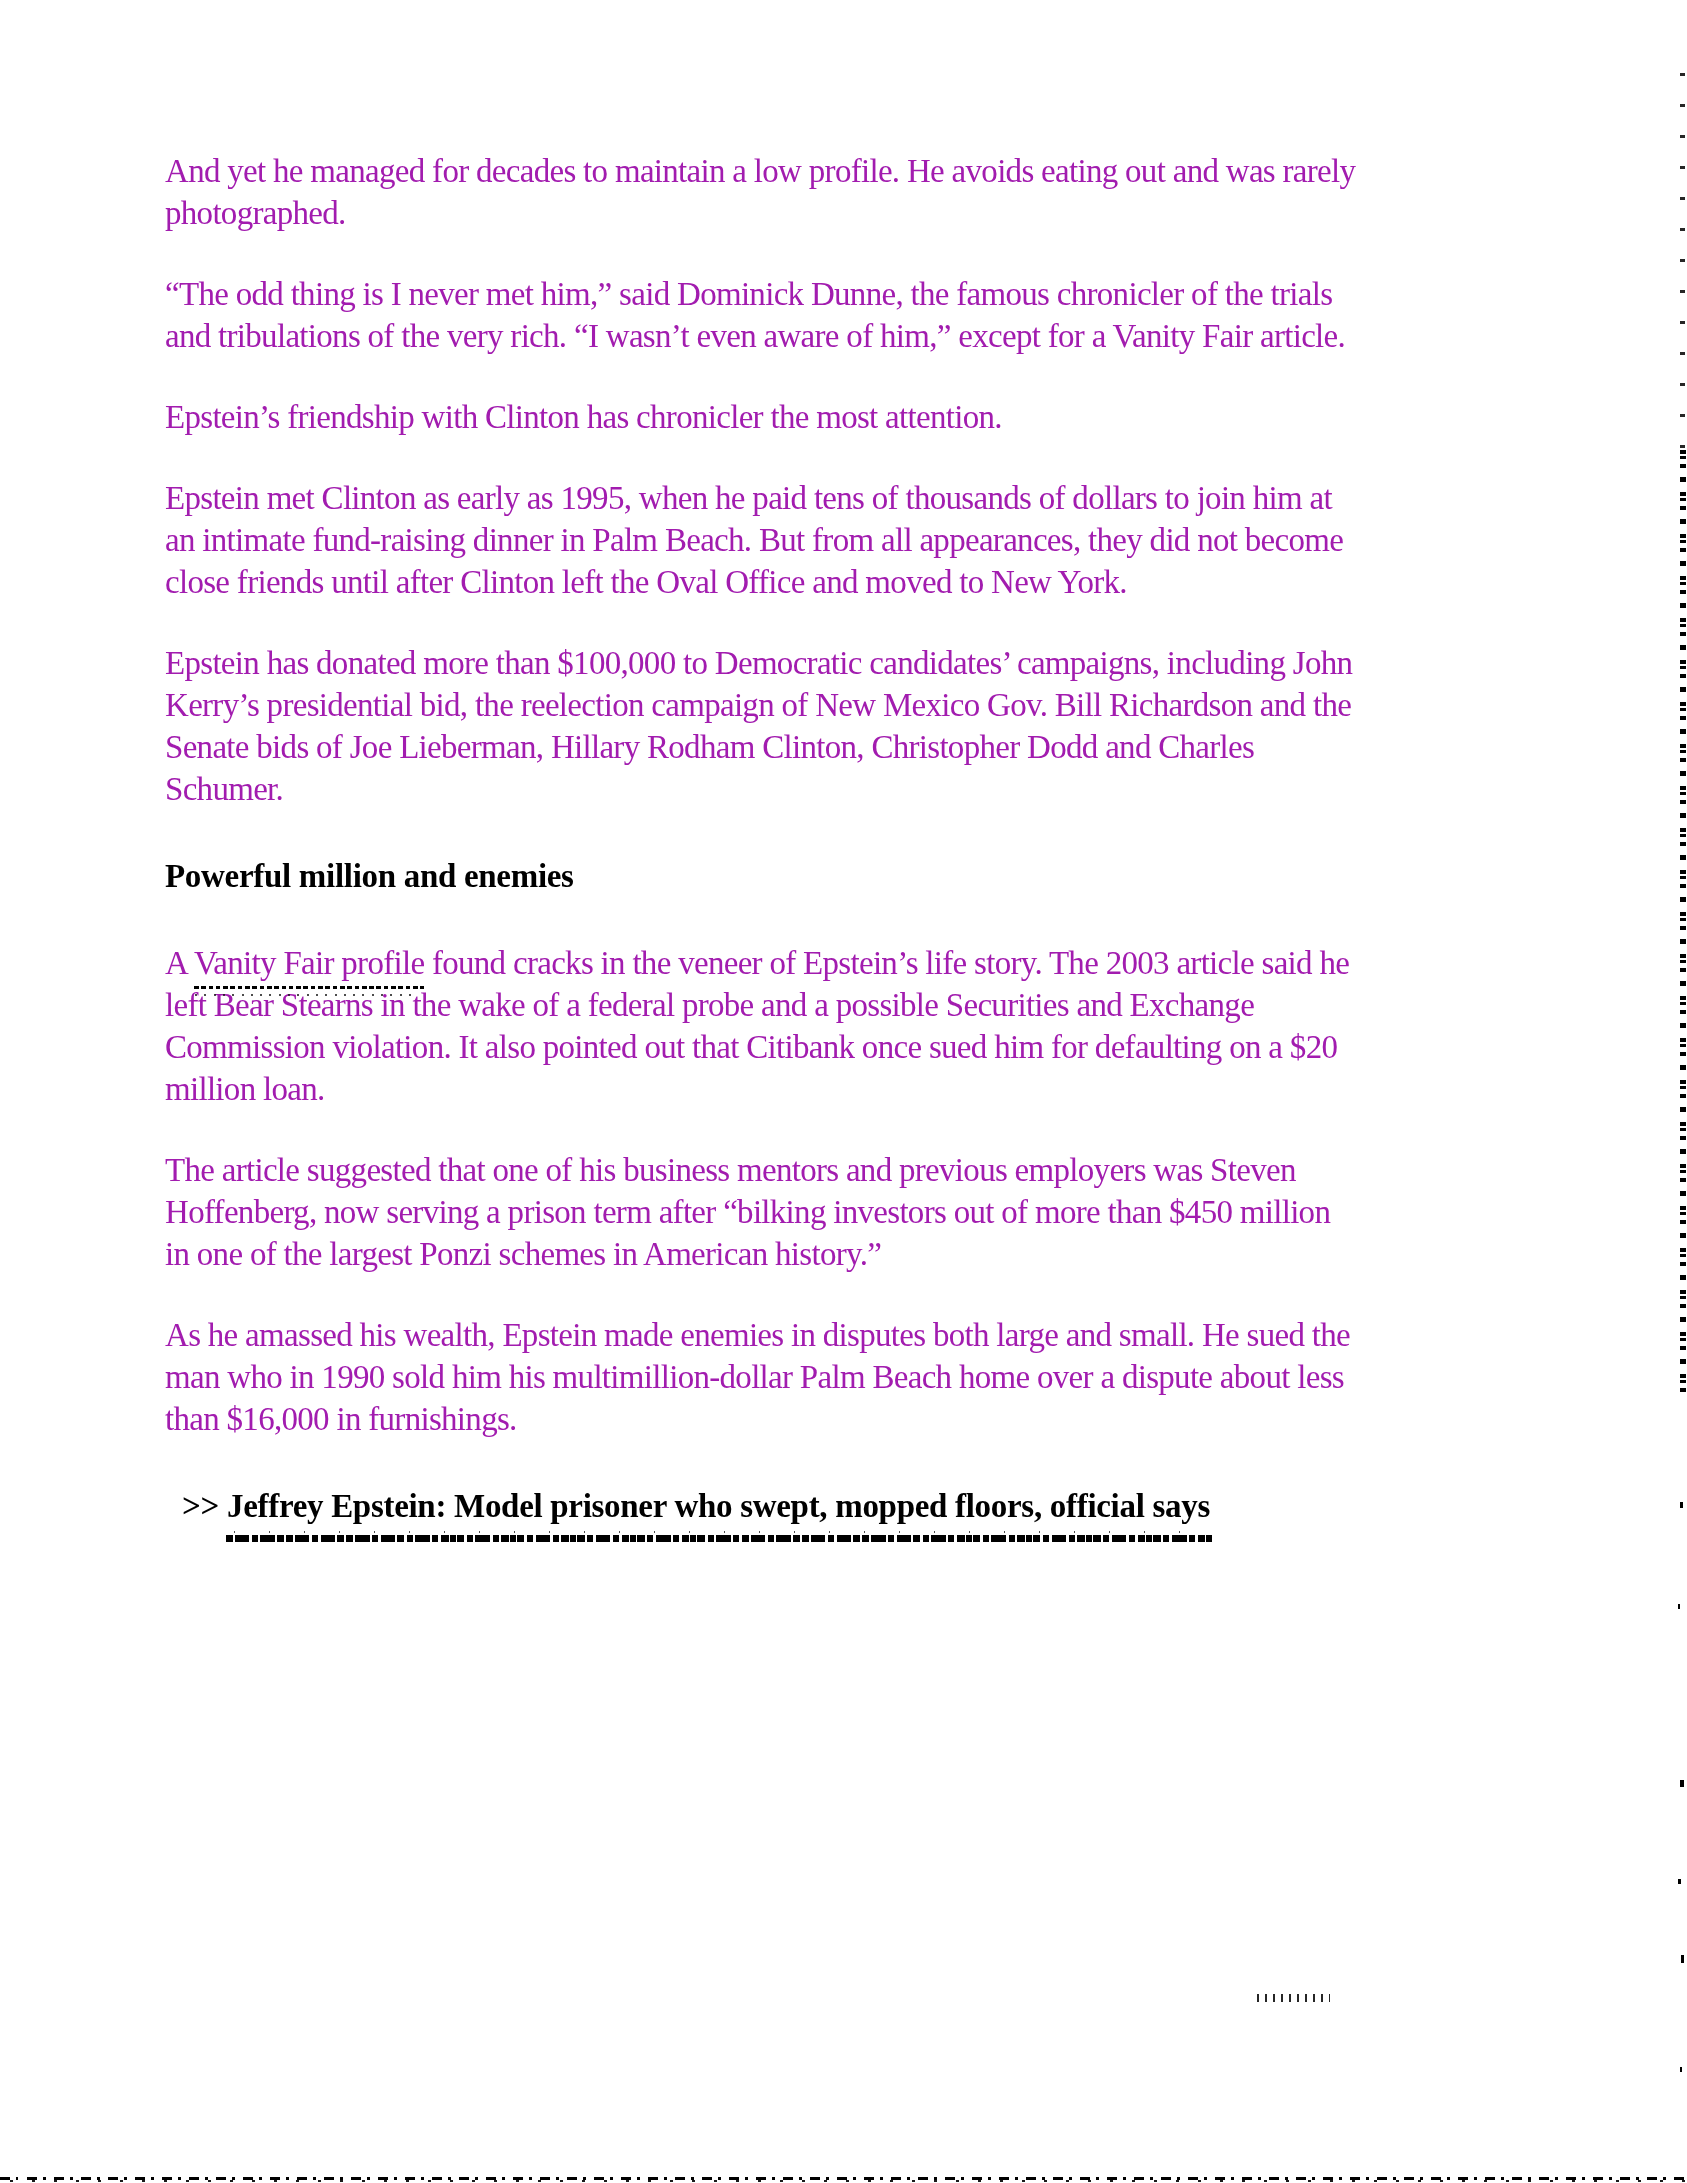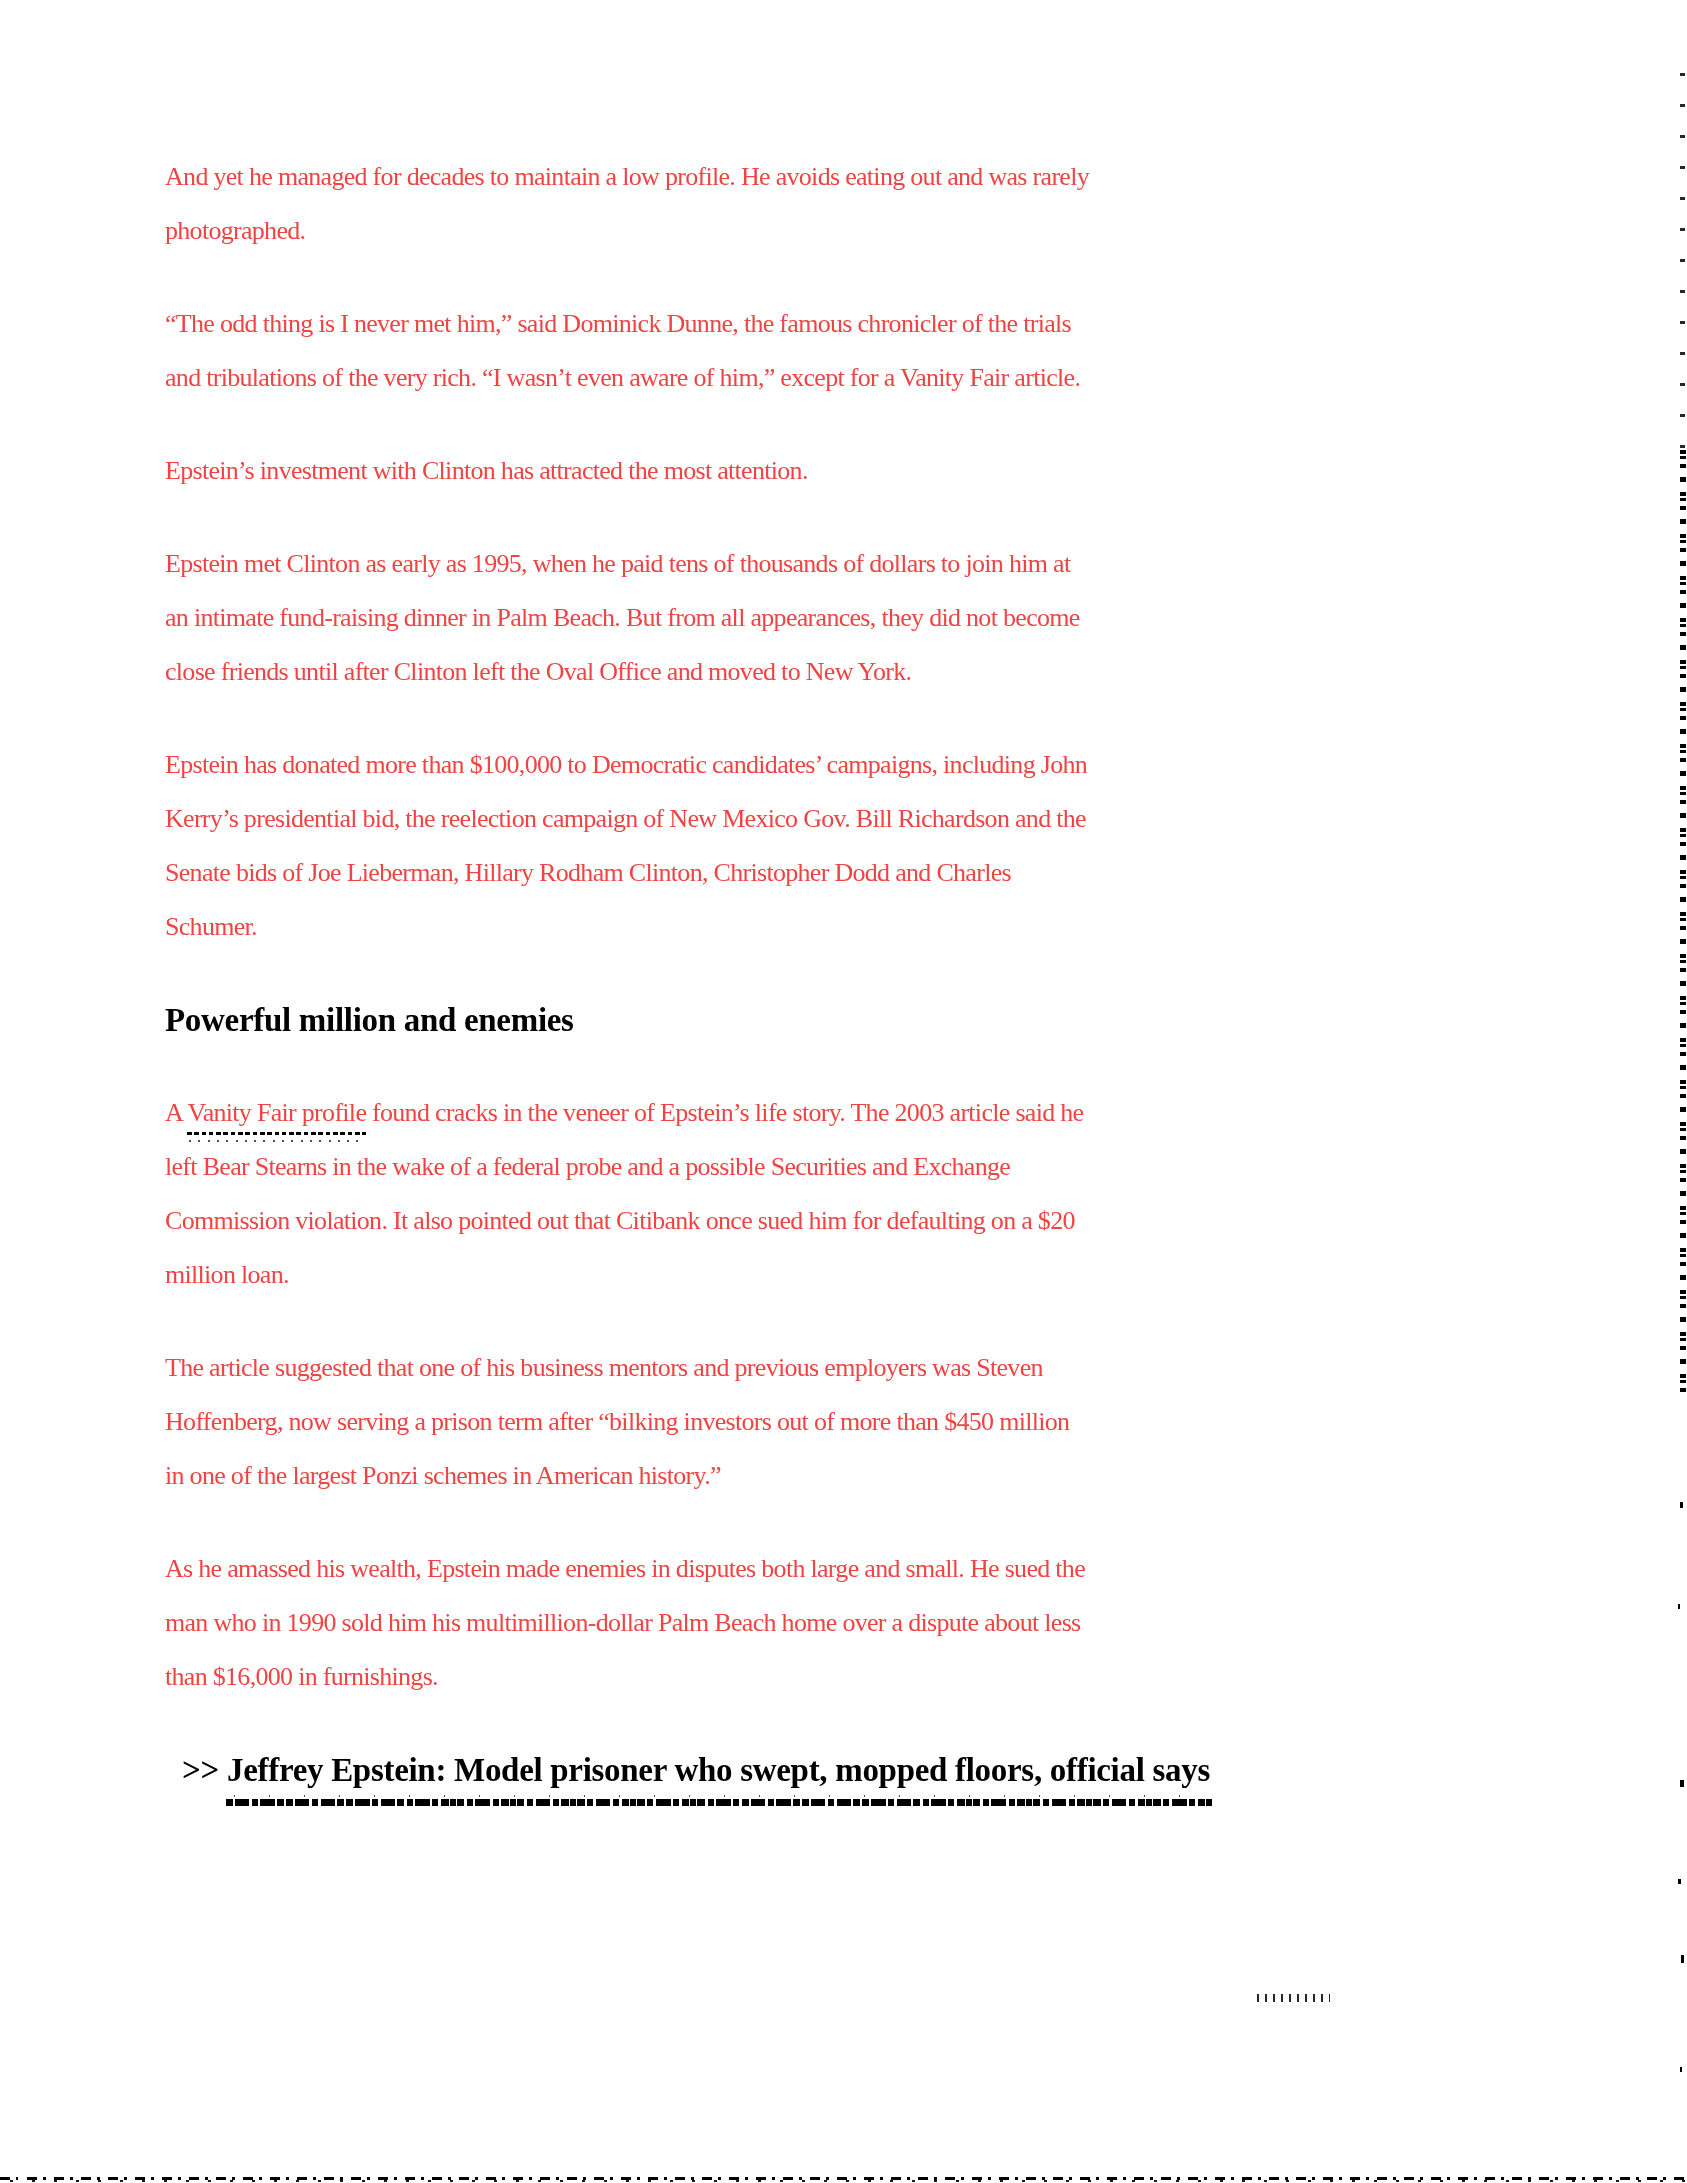--- a/index.html
+++ b/index.html
@@ -12,26 +12,26 @@
     font-family: "Liberation Serif", "DejaVu Serif", serif;
     color: #000000;
   }
   .page {
     position: absolute;
     left: 165px; top: 0;
     width: 1403px;
     padding-top: 150px;
   }
   .para {
-    font-size: 26px;
-    line-height: 54px;
+    font-size: 33px;
+    line-height: 42px;
     letter-spacing: -0.7px;
     margin: 0 0 39px 0;
     white-space: pre-line;
-    color: #ef4444;
+    color: #a21caf;
   }
   .heading {
     font-size: 33px;
     line-height: 54px;
     letter-spacing: -0.3px;
     font-weight: 700;
     margin: 0 0 39px 0;
   }
   .link-line {
     font-size: 33px;
@@ -126,21 +126,21 @@
 <body>
 
 <div class="page">
 
   <p class="para">And yet he managed for decades to maintain a low profile. He avoids eating out and was rarely
 photographed.</p>
 
   <p class="para">“The odd thing is I never met him,” said Dominick Dunne, the famous chronicler of the trials
 and tribulations of the very rich. “I wasn’t even aware of him,” except for a Vanity Fair article.</p>
 
-  <p class="para">Epstein’s investment with Clinton has attracted the most attention.</p>
+  <p class="para">Epstein’s friendship with Clinton has chronicler the most attention.</p>
 
   <p class="para">Epstein met Clinton as early as 1995, when he paid tens of thousands of dollars to join him at
 an intimate fund-raising dinner in Palm Beach. But from all appearances, they did not become
 close friends until after Clinton left the Oval Office and moved to New York.</p>
 
   <p class="para">Epstein has donated more than $100,000 to Democratic candidates’ campaigns, including John
 Kerry’s presidential bid, the reelection campaign of New Mexico Gov. Bill Richardson and the
 Senate bids of Joe Lieberman, Hillary Rodham Clinton, Christopher Dodd and Charles
 Schumer.</p>
 

